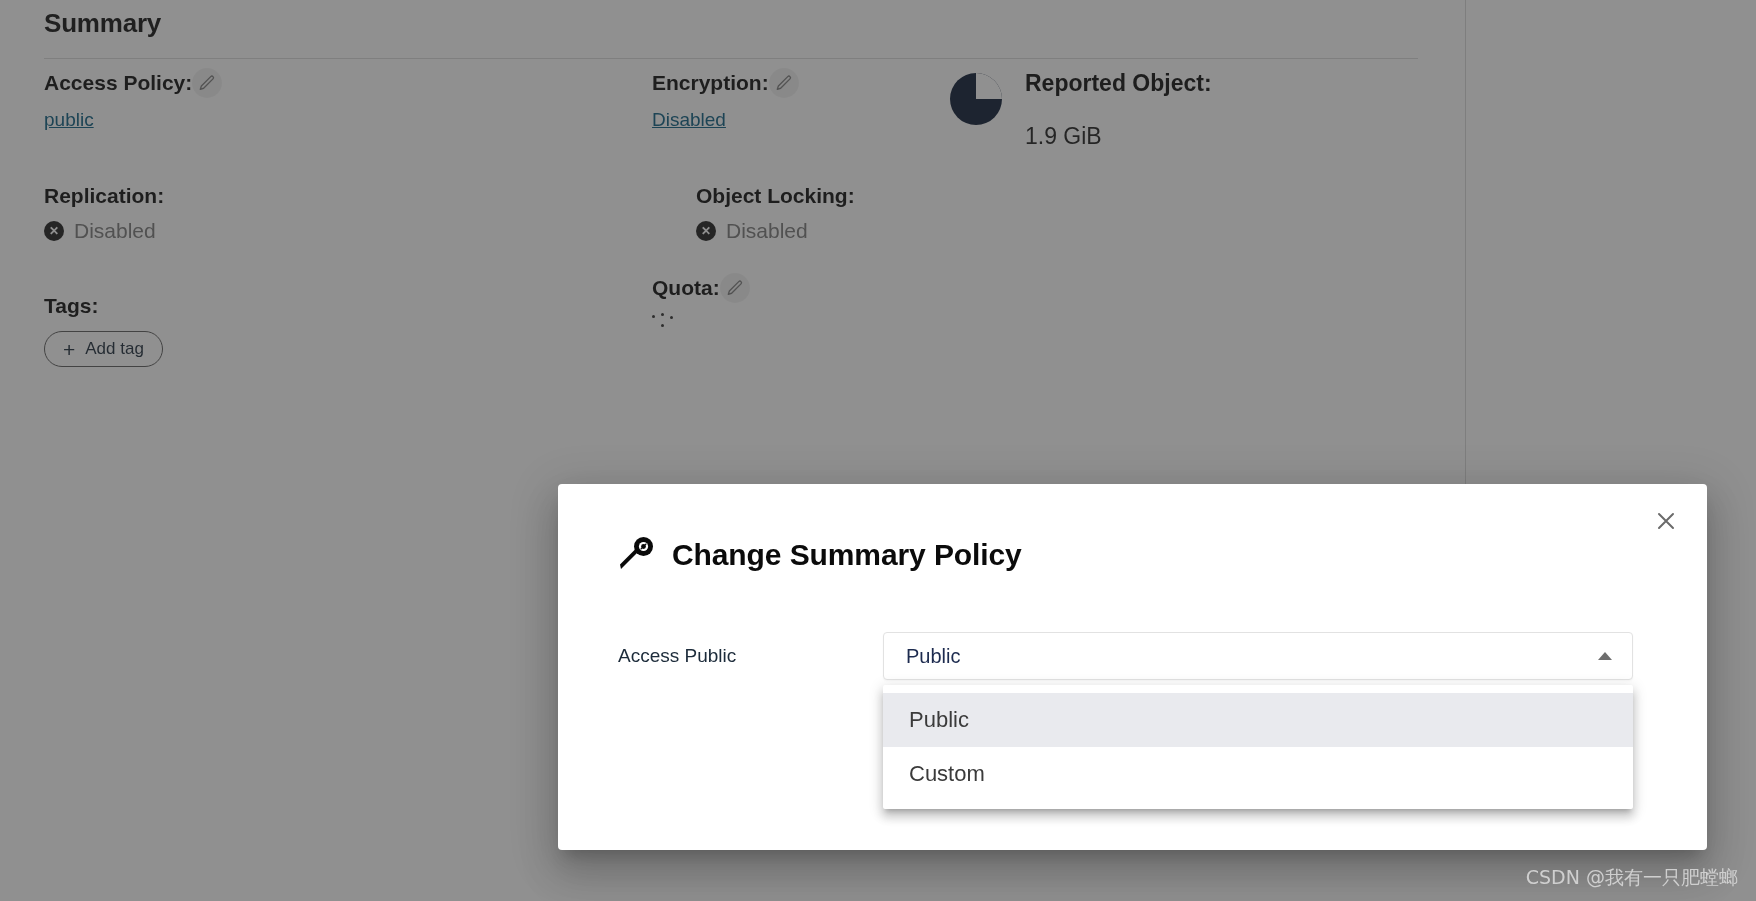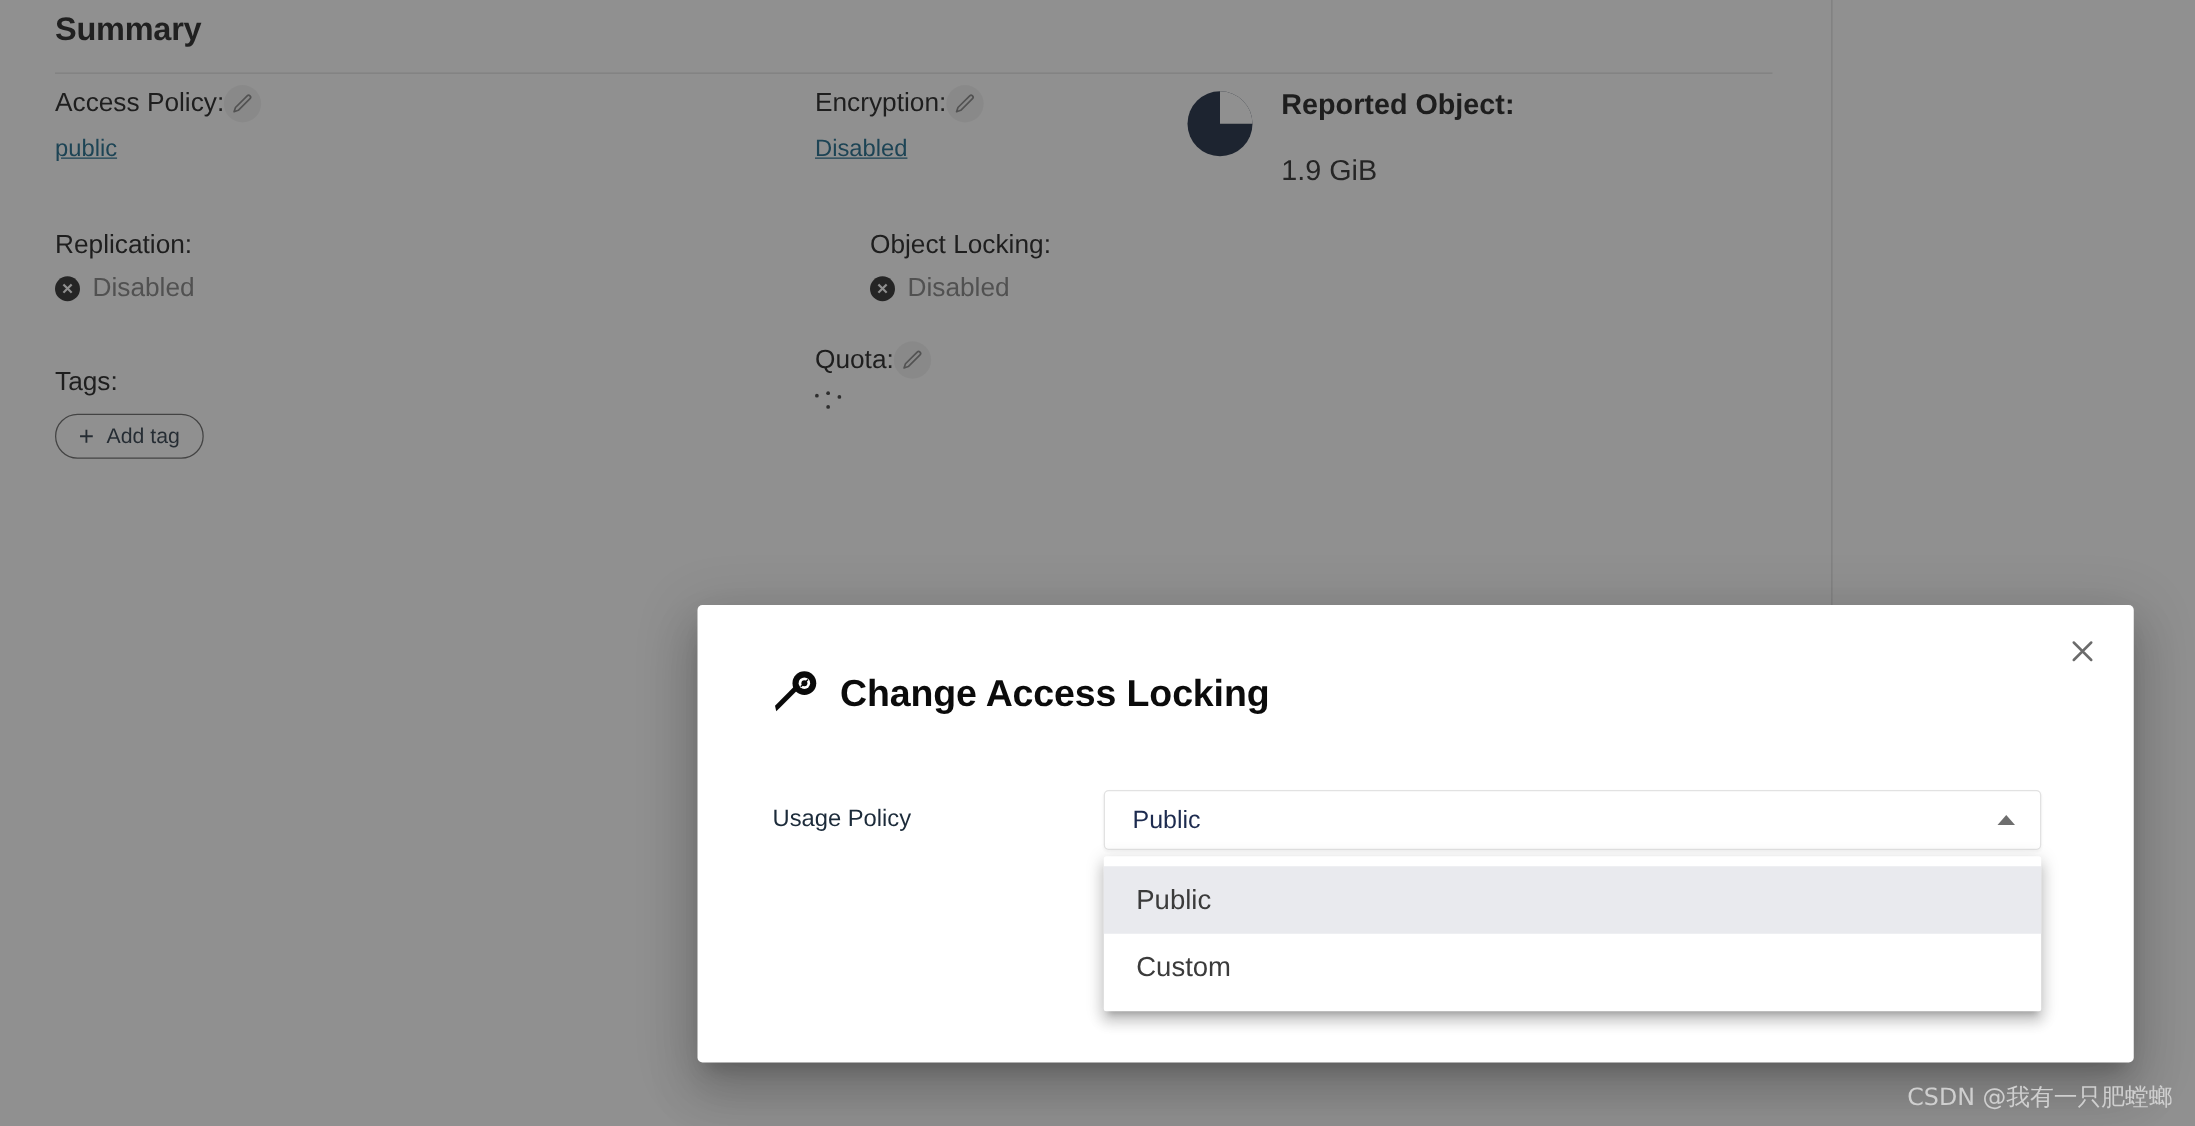--- a/index.html
+++ b/index.html
@@ -68,21 +68,21 @@
   .col-1 { left: 0px;   width: 590px; }
   .col-2 { left: 608px; width: 290px; }
   .col-3 { left: 905px; width: 470px; }
 
   .field { position: absolute; left: 0; }
 
   .field-label {
     display: flex;
     align-items: center;
     font-size: 21px;
-    font-weight: 400;
+    font-weight: 700;
     color: #0d0d0d;
     white-space: nowrap;
     line-height: 26px;
   }
 
   .field-value {
     margin-top: 8px;
     font-size: 21px;
     color: #2b2b2b;
     line-height: 28px;
@@ -460,25 +460,25 @@
         <svg width="38" height="34" viewBox="0 0 38 34">
           <g fill="#0a0a0a">
             <circle cx="25.5" cy="10.5" r="9.5"></circle>
             <path d="M20.5 15.5 L6.5 29.5 L3 33 L2 28.5 L17.5 13 Z"></path>
           </g>
           <circle cx="25.5" cy="10.5" r="4.6" fill="#ffffff"></circle>
           <circle cx="25.5" cy="10.5" r="2.4" fill="#0a0a0a"></circle>
           <path d="M22.6 13.4 L28.4 7.6" stroke="#0a0a0a" stroke-width="1.2"></path>
         </svg>
       </span>
-      <span class="modal-title">Change Access Locking</span>
+      <span class="modal-title">Change Summary Policy</span>
     </div>
 
     <div class="form-row">
-      <span class="form-label">Usage Policy</span>
+      <span class="form-label">Access Public</span>
 
       <div class="select-wrap">
         <div class="select-box">
           <span>Public</span>
           <span class="caret-up"></span>
         </div>
 
         <div class="select-menu">
           <div class="menu-option selected">
             <span>Public</span>

